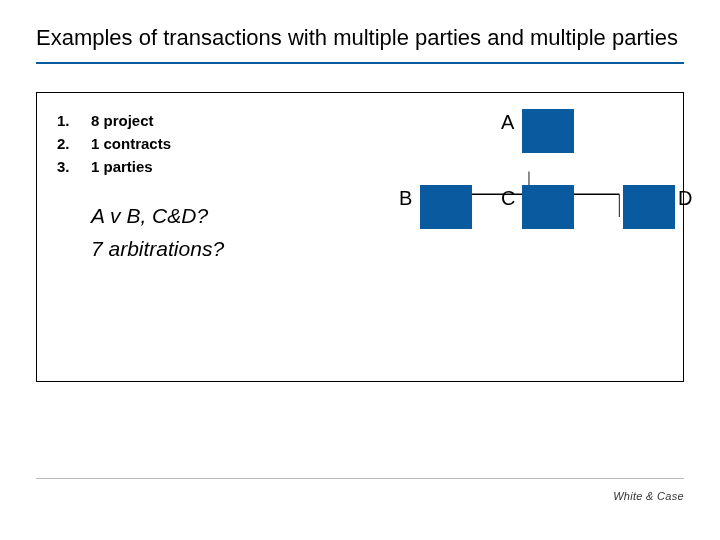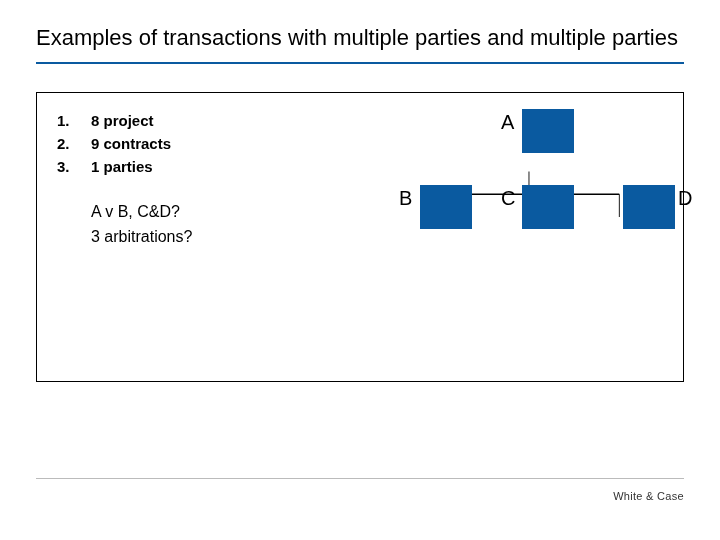--- a/index.html
+++ b/index.html
@@ -52,22 +52,23 @@
   .list .num {
     width: 34px;
     font-weight: 700;
   }
   .list .txt {
     font-weight: 700;
   }
   .questions {
     margin-top: 22px;
     margin-left: 34px;
-    font-size: 16px;
+    font-size: 21px;
     line-height: 1.55;
+    font-style: italic;
   }
   .right-col {
     flex: 1;
     position: relative;
   }
   .box {
     position: absolute;
     width: 52px;
     height: 44px;
     background: #0a5aa0;
@@ -96,20 +97,21 @@
     border: none;
     border-top: 1px solid #bbb;
   }
   .footer-brand {
     position: absolute;
     right: 36px;
     top: 490px;
     font-size: 11px;
     color: #333;
     letter-spacing: 0.3px;
+    font-style: italic;
   }
   svg.connectors {
     position: absolute;
     left: 0;
     top: 0;
     width: 100%;
     height: 100%;
     pointer-events: none;
   }
 </style>
@@ -123,30 +125,30 @@
   <div class="content-area">
     <div class="cols">
       <div class="left-col">
         <div class="list">
           <div class="row">
             <span class="num">1.</span>
             <span class="txt">8 project</span>
           </div>
           <div class="row">
             <span class="num">2.</span>
-            <span class="txt">9 contracts</span>
+            <span class="txt">1 contracts</span>
           </div>
           <div class="row">
             <span class="num">3.</span>
             <span class="txt">1 parties</span>
           </div>
         </div>
         <div class="questions">
           <div>A v B, C&amp;D?</div>
-          <div>3 arbitrations?</div>
+          <div>7 arbitrations?</div>
         </div>
       </div>
 
       <div class="right-col">
         <svg class="connectors" viewBox="0 0 330 180" preserveAspectRatio="none">
 
           <line x1="180" y1="44" x2="180" y2="60" stroke="#000" stroke-width="1"></line>
 
           <line x1="78" y1="60" x2="281" y2="60" stroke="#000" stroke-width="1"></line>
 

